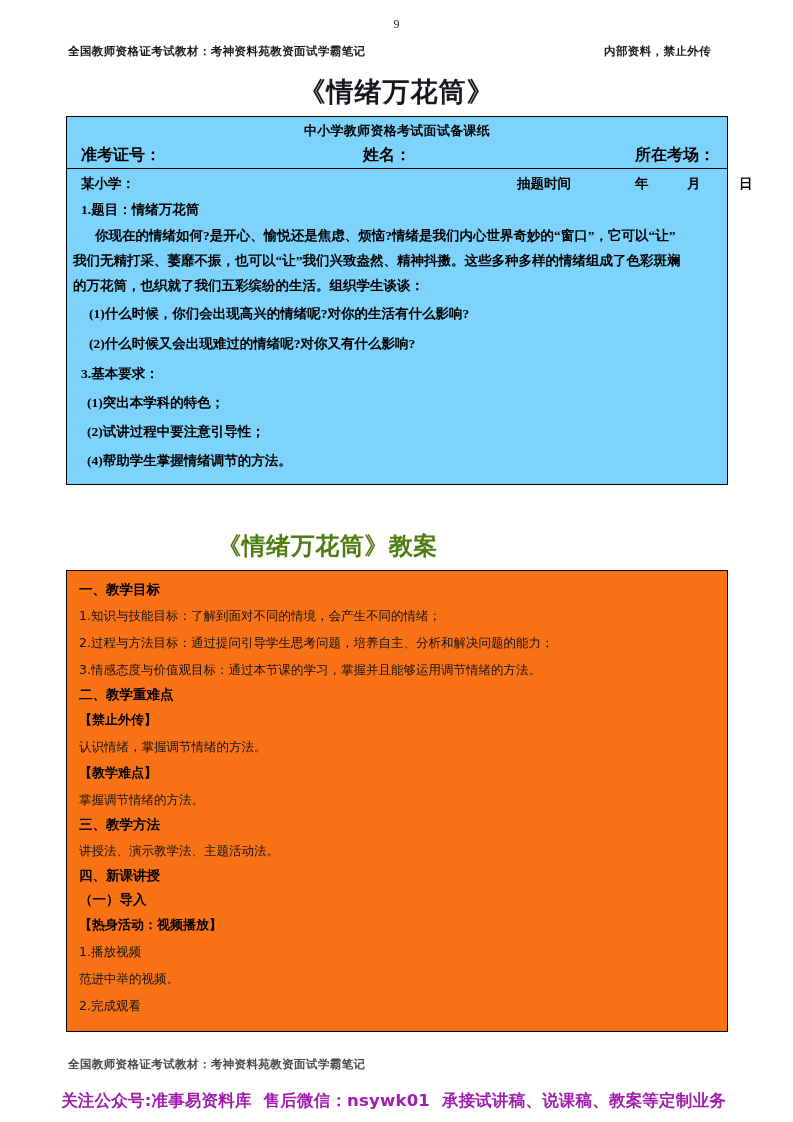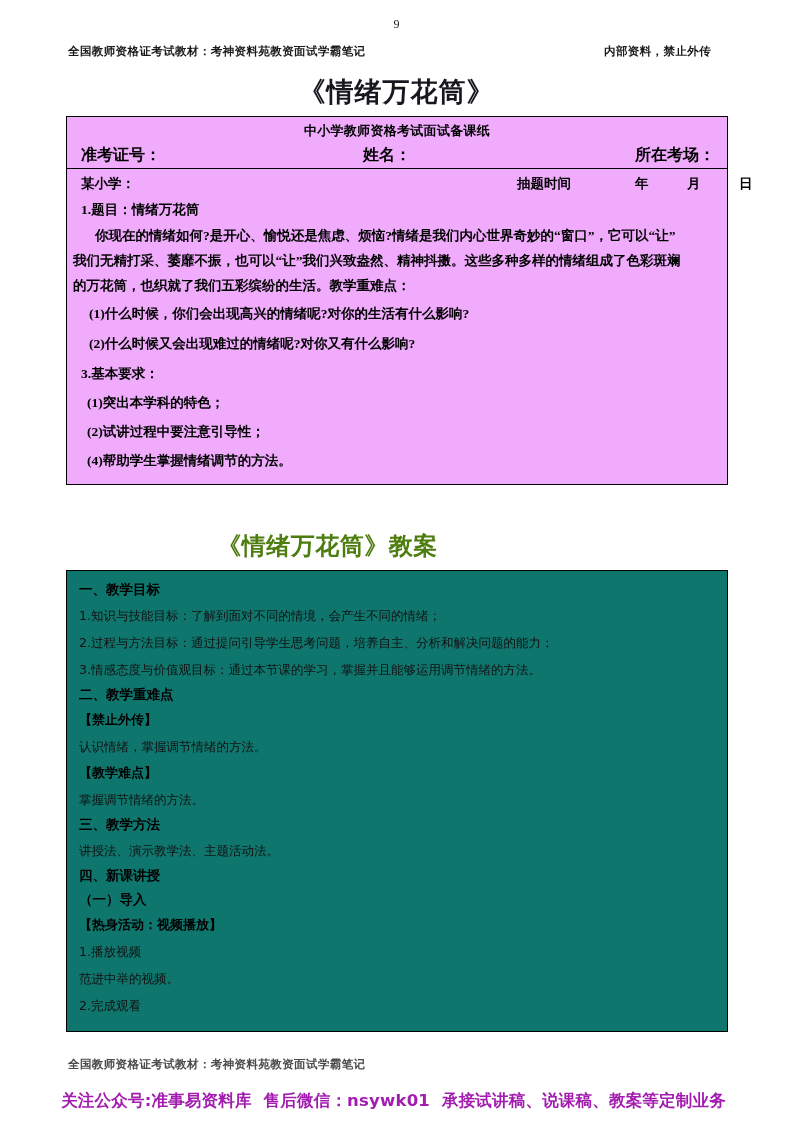--- a/index.html
+++ b/index.html
@@ -78,21 +78,21 @@
   }
 
   
   .table-one {
     position: absolute;
     left: 66px;
     top: 116px;
     width: 662px;
     border: 1.4px solid #000;
     box-sizing: border-box;
-    background: #f0abfc;
+    background: #7dd3fc;
   }
   .t1-head {
     text-align: center;
     font-size: 13px;
     font-weight: bold;
     font-family: "Liberation Serif", serif;
     padding: 5px 0 3px 0;
     letter-spacing: 0.3px;
   }
   .t1-fields {
@@ -166,21 +166,21 @@
 
   
   .table-two {
     position: absolute;
     left: 66px;
     top: 570px;
     width: 662px;
     height: 462px;
     border: 1.3px solid #000;
     box-sizing: border-box;
-    background: #0f766e;
+    background: #f97316;
     padding: 7px 0 0 0;
   }
   .t2-heading {
     font-size: 13.5px;
     font-weight: bold;
     font-family: "Liberation Serif", serif;
     padding: 1px 0 1px 12px;
     line-height: 22px;
     white-space: nowrap;
   }
@@ -264,21 +264,21 @@
         <span class="y">年</span>
         <span class="m">月</span>
         <span class="d">日</span>
       </div>
 
       <div class="t1-line">1.题目：情绪万花筒</div>
 
       <div class="t1-para">
         <div class="first-indent">你现在的情绪如何?是开心、愉悦还是焦虑、烦恼?情绪是我们内心世界奇妙的“窗口”，它可以“让”</div>
         <div>我们无精打采、萎靡不振，也可以“让”我们兴致盎然、精神抖擞。这些多种多样的情绪组成了色彩斑斓</div>
-        <div>的万花筒，也织就了我们五彩缤纷的生活。教学重难点：</div>
+        <div>的万花筒，也织就了我们五彩缤纷的生活。组织学生谈谈：</div>
       </div>
 
       <div class="t1-line sub">(1)什么时候，你们会出现高兴的情绪呢?对你的生活有什么影响?</div>
       <div class="t1-line sub">(2)什么时候又会出现难过的情绪呢?对你又有什么影响?</div>
 
       <div class="t1-line num">3.基本要求：</div>
       <div class="t1-line req">(1)突出本学科的特色；</div>
       <div class="t1-line req">(2)试讲过程中要注意引导性；</div>
       <div class="t1-line req">(4)帮助学生掌握情绪调节的方法。</div>
     </div>

